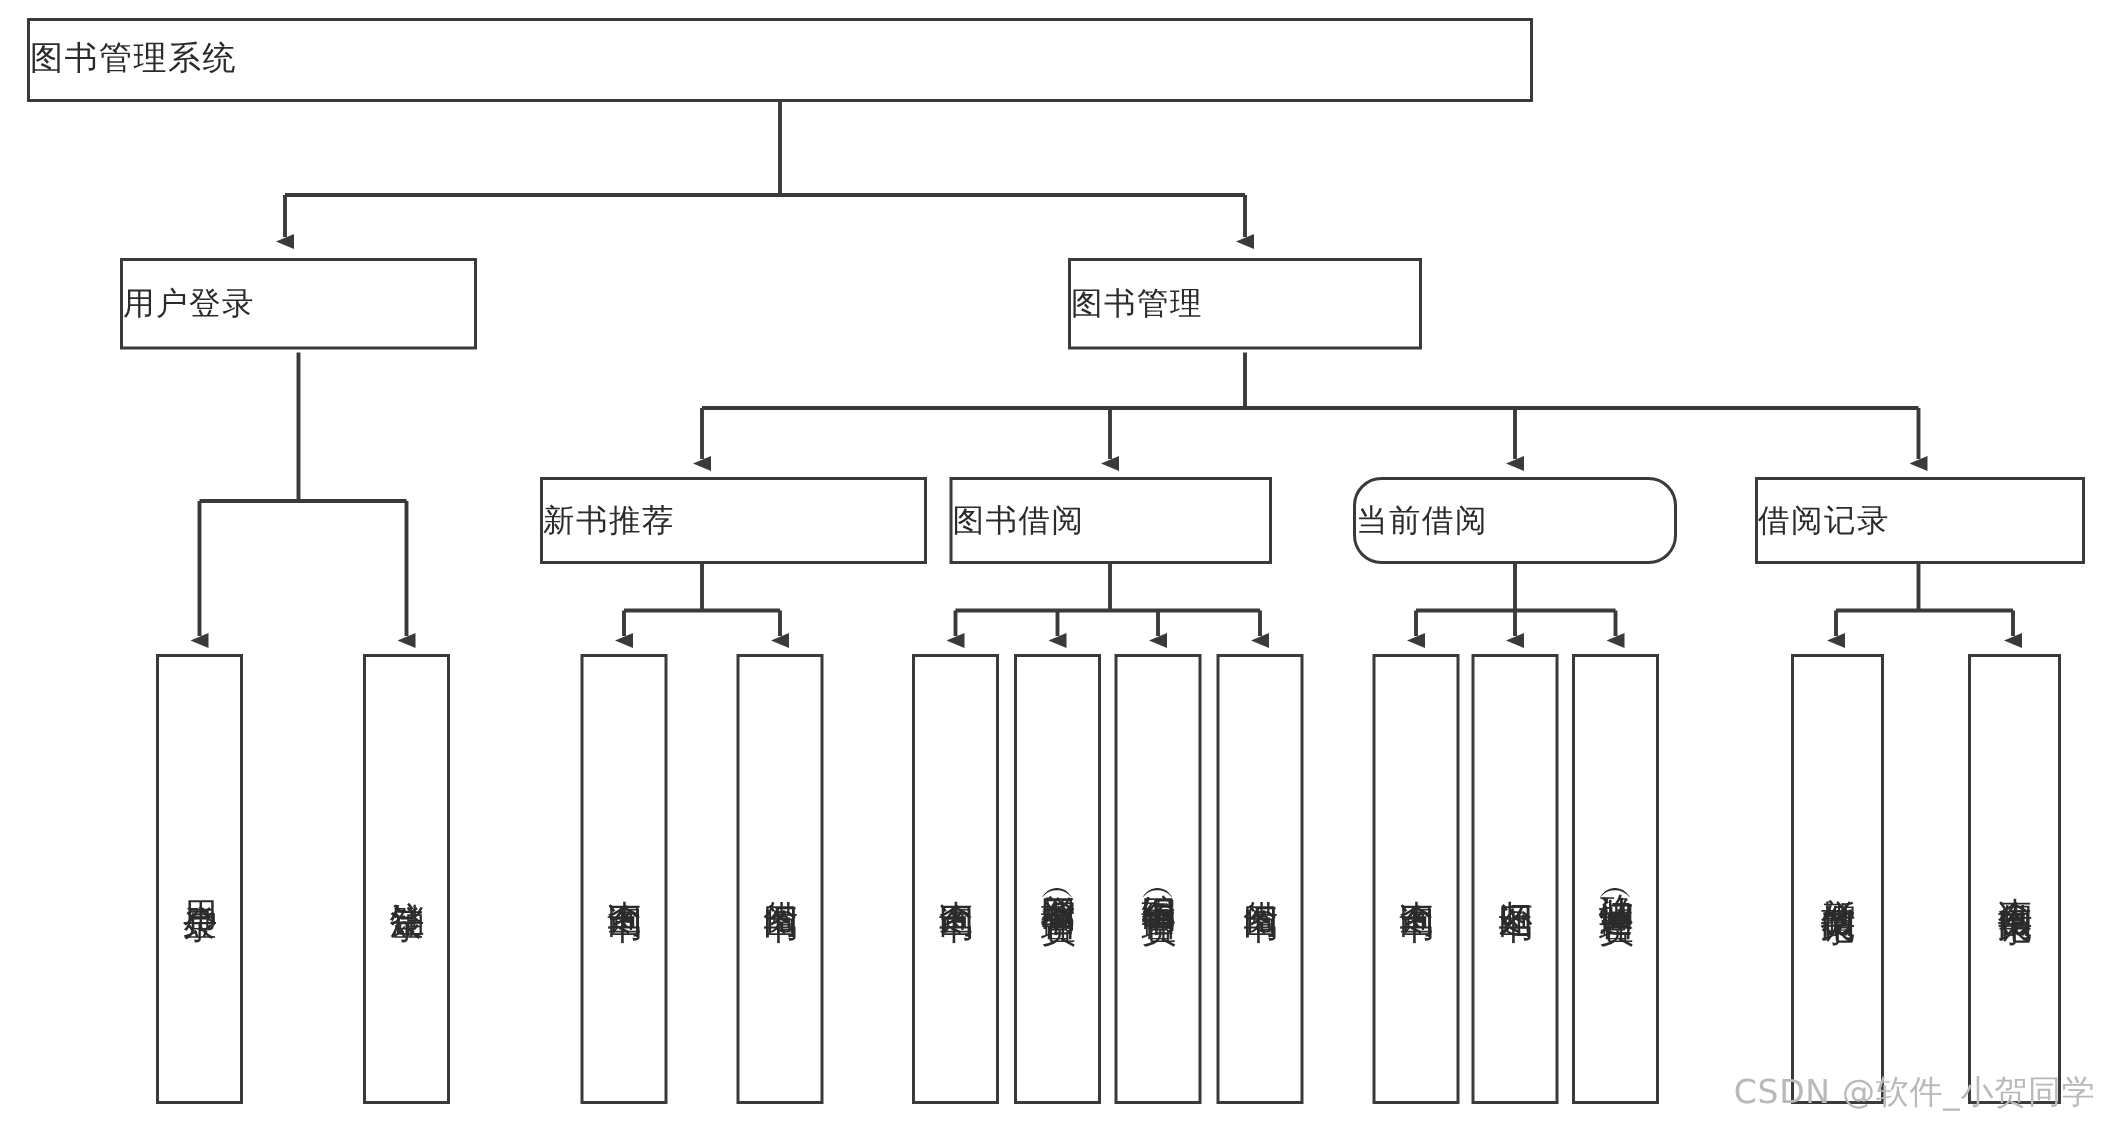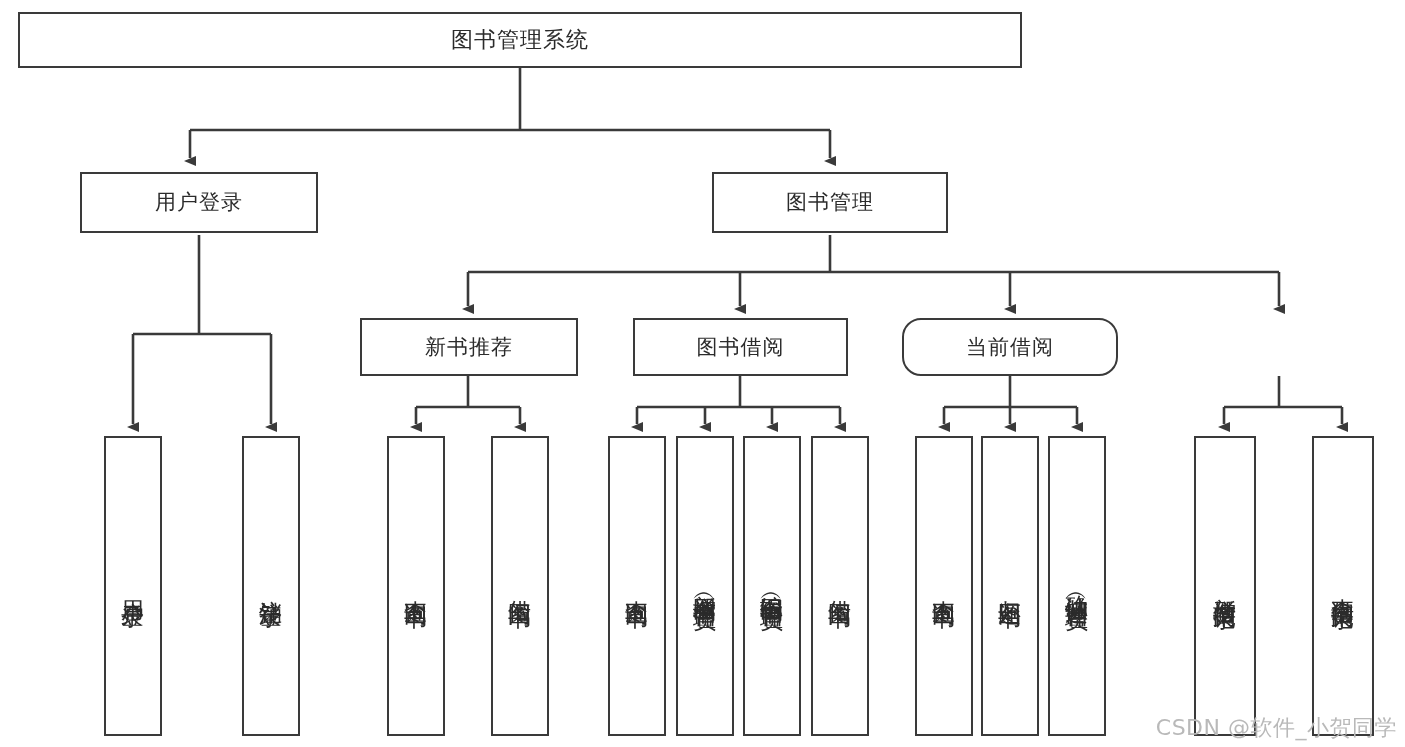--- a/index.html
+++ b/index.html
@@ -17,21 +17,21 @@
     background: #ffffff;
     overflow: hidden;
   }
   .node {
     position: absolute;
     box-sizing: border-box;
     background: #ffffff;
     border: 2px solid #3a3a3a;
     display: flex;
     align-items: center;
-    justify-content: center;
+    justify-content: flex-start;
     color: #2b2b2b;
   }
   .node-label {
     display: block;
     text-align: center;
     line-height: 1.18;
     color: #2b2b2b;
     white-space: pre;
   }
   
@@ -141,32 +141,35 @@
   </div>
 
   <div class="node horiz" style="left:80px; top:172px; width:238px; height:61px;">
     <span class="node-label">用户登录</span>
   </div>
 
   <div class="node horiz" style="left:712px; top:172px; width:236px; height:61px;">
     <span class="node-label">图书管理</span>
   </div>
 
-  <div class="node horiz" style="left:360px; top:318px; width:218px; height:58px;">
+  <div class="node horiz" style="left:360px; top:318px; width:258px; height:58px;">
     <span class="node-label">新书推荐</span>
   </div>
 
   <div class="node horiz" style="left:633px; top:318px; width:215px; height:58px;">
     <span class="node-label">图书借阅</span>
   </div>
 
   <div class="node horiz" style="left:902px; top:318px; width:216px; height:58px;border-radius:19px;">
     <span class="node-label">当前借阅</span>
   </div>
 
+  <div class="node horiz" style="left:1170px; top:318px; width:220px; height:58px;">
+    <span class="node-label">借阅记录</span>
+  </div>
 
   <div class="node vert" style="left:104px; top:436px; width:58px; height:300px;">
     <span class="node-label">用户登录</span>
   </div>
   <div class="node vert" style="left:242px; top:436px; width:58px; height:300px;">
     <span class="node-label">注销登录</span>
   </div>
 
   <div class="node vert" style="left:387px; top:436px; width:58px; height:300px;">
     <span class="node-label">查询图书</span>

